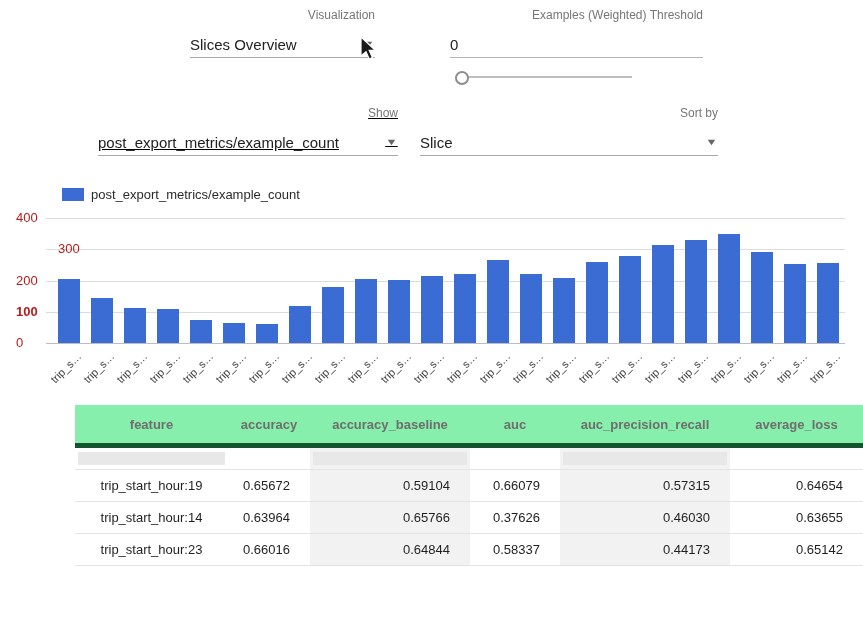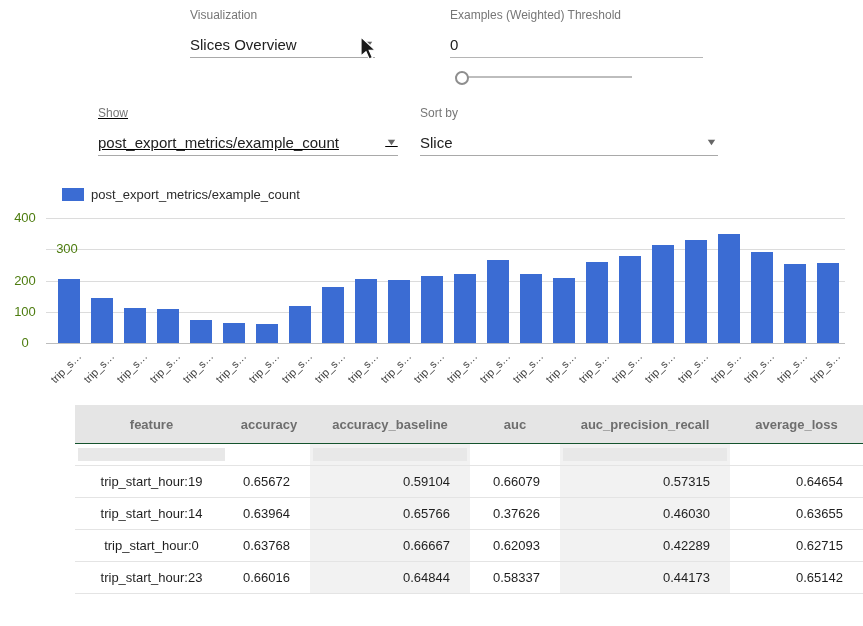--- a/index.html
+++ b/index.html
@@ -1,41 +1,41 @@
 <!DOCTYPE html>
 <html><head>
 <meta charset="utf-8">
 <style>
   html,body{margin:0;padding:0;}
   body{width:863px;height:626px;background:#fff;position:relative;overflow:hidden;
        font-family:"Liberation Sans",sans-serif;}
   .abs{position:absolute;}
-  .ctl-label{font-size:12px;color:#767676;line-height:14px;}
+  .ctl-label{font-size:12px;color:#767676;line-height:14px;text-align:right;}
   .dropdown{margin-top:9px;height:26px;border-bottom:1px solid #a9a9a9;display:flex;
             align-items:center;justify-content:space-between;cursor:pointer;}
   .dd-value{font-size:15px;color:#212121;white-space:nowrap;}
   .arrow{font-size:9px;color:#666;margin-right:2px;transform:scaleX(1.4);}
   .input-line{margin-top:9px;height:26px;border-bottom:1px solid #b5b5b5;display:flex;align-items:center;}
   .input-value{font-size:15px;color:#212121;}
   .slider-track{position:absolute;left:0;top:6px;width:100%;height:2px;background:#bdbdbd;}
   .slider-thumb{position:absolute;left:0;top:1px;width:10px;height:10px;border:2px solid #8e8e8e;
                 border-radius:50%;background:#fff;}
   .legend{display:flex;align-items:center;}
   .legend-swatch{width:22px;height:13px;margin-right:7px;}
   .legend-label{font-size:13px;color:#2b2b2b;}
   .gridline{position:absolute;left:46px;width:799px;height:1px;background:#dcdcdc;}
   .gridline.zero{background:#bdbdbd;}
-  .ytick{position:absolute;left:4px;width:42px;text-align:center;font-size:13px;color:#4d7c0f;
+  .ytick{position:absolute;left:16px;width:42px;text-align:left;font-size:13px;color:#b91c1c;
          height:16px;line-height:16px;}
   .bar{position:absolute;width:22px;}
   .xtick{position:absolute;width:60px;height:13px;line-height:13px;text-align:right;font-size:11px;
          color:#3c3c3c;transform:rotate(-45deg);transform-origin:100% 0;white-space:nowrap;}
   table{border-collapse:collapse;table-layout:fixed;width:788px;}
   th{height:36px;font-size:13px;font-weight:bold;color:#6e6e6e;text-align:center;
-     border-bottom:1px solid #14532d;background:#e5e5e5;overflow:hidden;white-space:nowrap;}
+     border-bottom:5px solid #14532d;background:#86efac;overflow:hidden;white-space:nowrap;}
   td{border-bottom:1px solid #e4e4e4;font-size:13px;color:#1f1f1f;overflow:hidden;white-space:nowrap;}
   tr.filter td{height:17px;padding:2px 3px;}
   .filter-box{height:13px;background:#e8e8e8;}
   tbody td{height:29px;}
   td.feat{text-align:center;}
   td.num{text-align:right;padding-right:20px;}
   .shaded{background:#f2f2f2;}
 </style>
 </head>
 <body>
@@ -80,21 +80,21 @@
 
   <div class="abs legend" style="left:62px;top:187px;height:15px;">
     <div class="legend-swatch" style="background: rgb(59, 108, 211);"></div>
     <div class="legend-label">post_export_metrics/example_count</div>
   </div>
 
   <div class="abs" id="plot" style="left:0;top:0;width:863px;height:400px;">
       <div class="gridline zero" style="top: 343px;"></div>
       <div class="ytick" style="top: 335px;">0</div>
       <div class="gridline" style="top: 311.75px;"></div>
-      <div class="ytick" style="top: 303.75px;">100</div>
+      <div class="ytick" style="top: 303.75px; font-weight: bold;">100</div>
       <div class="gridline" style="top: 280.5px;"></div>
       <div class="ytick" style="top: 272.5px;">200</div>
       <div class="gridline" style="top: 249.25px;"></div>
       <div class="ytick" style="top: 241.25px; padding-left: 42px;">300</div>
       <div class="gridline" style="top: 218px;"></div>
       <div class="ytick" style="top: 210px;">400</div>
       <div class="bar" style="left: 58px; top: 278.938px; height: 64.0625px; background: rgb(59, 108, 211);"></div>
       <div class="bar" style="left: 91px; top: 298.312px; height: 44.6875px; background: rgb(59, 108, 211);"></div>
       <div class="bar" style="left: 124px; top: 307.688px; height: 35.3125px; background: rgb(59, 108, 211);"></div>
       <div class="bar" style="left: 157px; top: 308.625px; height: 34.375px; background: rgb(59, 108, 211);"></div>
@@ -189,28 +189,20 @@
           </tr>
           <tr>
             <td class="feat">trip_start_hour:14</td>
             <td class="num">0.63964</td>
             <td class="num shaded">0.65766</td>
             <td class="num">0.37626</td>
             <td class="num shaded">0.46030</td>
             <td class="num">0.63655</td>
           </tr>
           <tr>
-            <td class="feat">trip_start_hour:0</td>
-            <td class="num">0.63768</td>
-            <td class="num shaded">0.66667</td>
-            <td class="num">0.62093</td>
-            <td class="num shaded">0.42289</td>
-            <td class="num">0.62715</td>
-          </tr>
-          <tr>
             <td class="feat">trip_start_hour:23</td>
             <td class="num">0.66016</td>
             <td class="num shaded">0.64844</td>
             <td class="num">0.58337</td>
             <td class="num shaded">0.44173</td>
             <td class="num">0.65142</td>
           </tr>
         </tbody>
     </table>
   </div>

